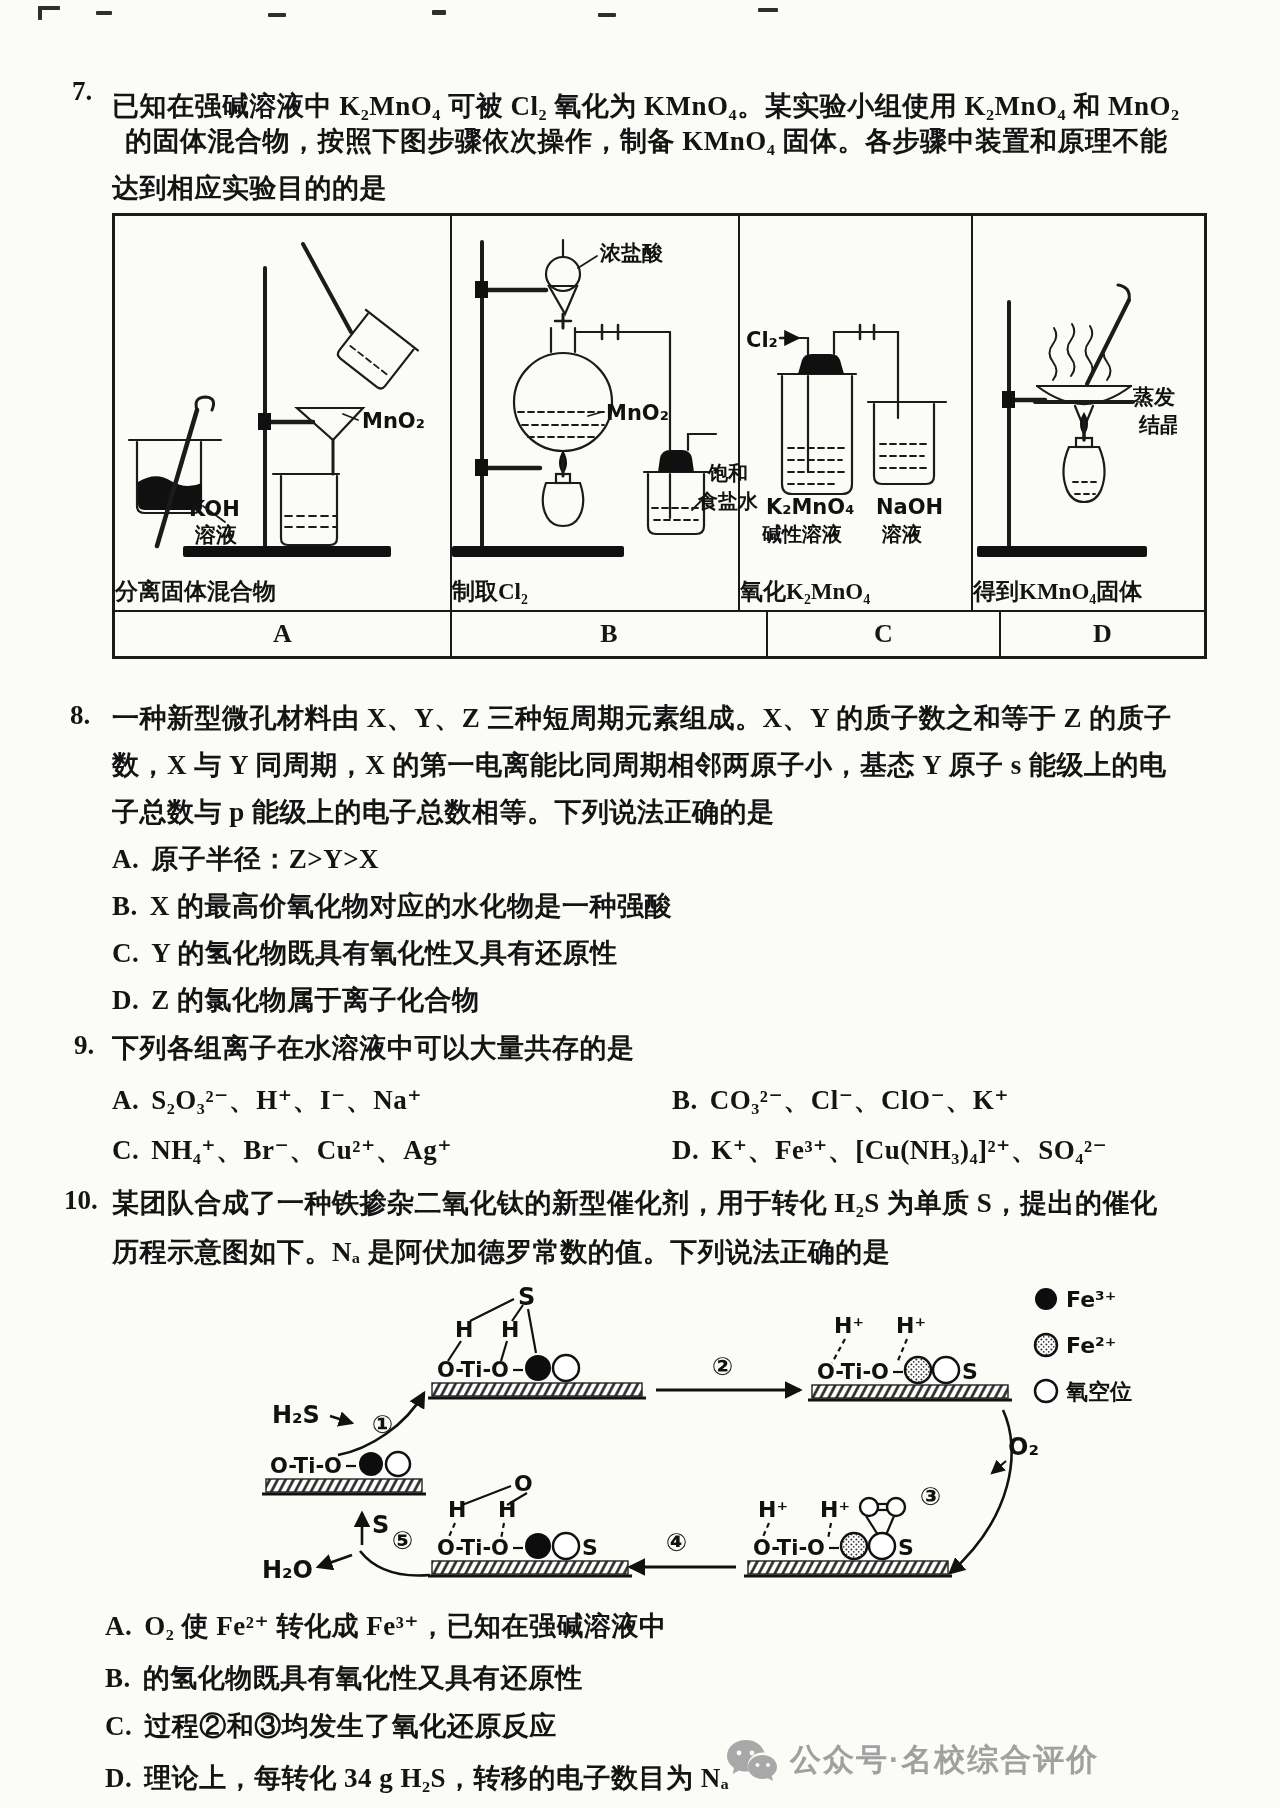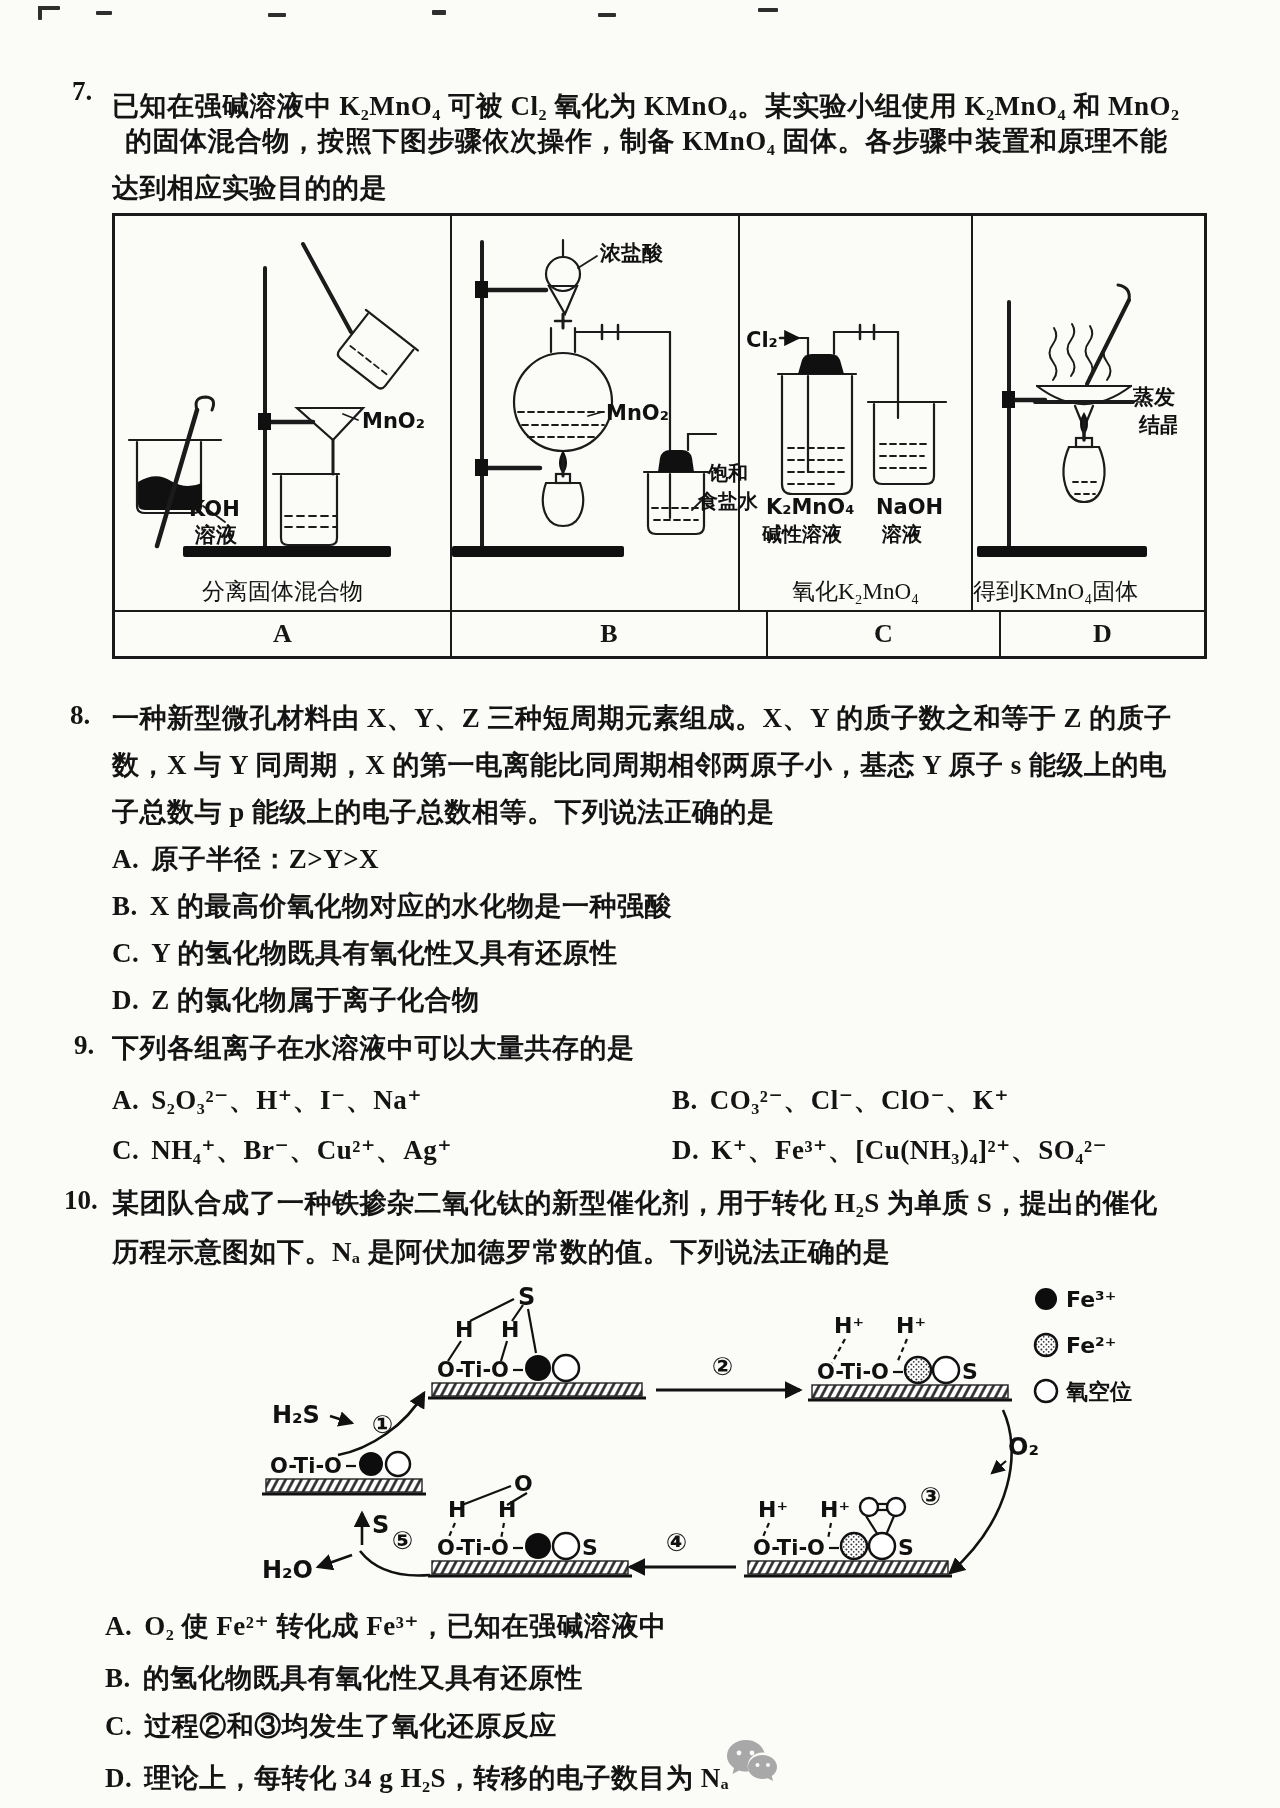--- a/index.html
+++ b/index.html
@@ -13,21 +13,21 @@
   }
   .line{position:absolute;white-space:nowrap;font-size:27px;font-weight:600;color:#141414;letter-spacing:0.5px;}
   .qnum{position:absolute;white-space:nowrap;font-size:27px;font-weight:700;color:#141414;}
   .olabel{margin-right:12px;}
   .artifact{position:absolute;background:#2e2e2e;border-radius:1px;}
   
   .figbox{position:absolute;left:112px;top:213px;width:1095px;height:446px;border:3px solid #1a1a1a;box-sizing:border-box;}
   .panelrow{position:absolute;left:0;top:0;right:0;height:396px;display:flex;}
   .panel{position:relative;height:100%;box-sizing:border-box;}
   .panel.bsep{border-right:2.5px solid #1a1a1a;}
-  .caption{position:absolute;left:0;right:0;bottom:5px;text-align:center;font-size:23px;font-weight:400;color:#141414;white-space:nowrap;}
+  .caption{position:absolute;left:0;right:0;bottom:5px;text-align:left;font-size:23px;font-weight:700;color:#141414;white-space:nowrap;}
   .letterrow{position:absolute;left:0;bottom:0;right:0;height:44px;border-top:2.5px solid #1a1a1a;display:flex;}
   .lettercell{display:flex;align-items:center;justify-content:center;font-size:26px;font-weight:600;box-sizing:border-box;}
   .lettercell.bsep{border-right:2.5px solid #1a1a1a;}
   svg text{fill:#111;font-family:"DejaVu Sans","Liberation Sans",sans-serif;font-weight:bold;}
   .t20{font-size:20px;} .t21{font-size:21px;} .t22{font-size:22px;} .t24{font-size:24px;} .t25{font-size:25px;}
   .wm{position:absolute;left:726px;top:1738px;display:flex;align-items:center;color:#a0a0a0;}
   .wmtext{font-size:31px;font-weight:600;letter-spacing:2px;margin-left:12px;font-family:"Liberation Sans","DejaVu Sans",sans-serif;color:#a0a0a0;}
 </style>
 </head>
 <body>
@@ -142,20 +142,21 @@
           <path d="M218,258 v44"></path>
           <path d="M236,234 v-16 h28"></path>
           <path d="M200,292 h48 M202,304 h44" stroke-dasharray="6,4" stroke-width="1.8"></path>
           <line x1="252" y1="282" x2="240" y2="294" stroke-width="1.8"></line>
         </g>
         <text x="148" y="44" class="t21">浓盐酸</text>
         <text x="154" y="204" class="t21">MnO₂</text>
         <text x="256" y="264" class="t20">饱和</text>
         <text x="246" y="292" class="t20">食盐水</text>
       </svg>
+      <div class="caption">制取Cl₂</div>
     </div>
 
     <div class="panel bsep" style="width:233px">
       <svg width="230" height="352" viewBox="0 0 230 352">
         <g stroke="#1b1b1b" stroke-width="2.2" fill="none" stroke-linecap="round">
           <line x1="40" y1="122" x2="58" y2="122" marker-end="url(#ah)" stroke-width="2.5"></line>
           <path d="M60,122 h8 v20"></path>
 
           <path d="M38,158 h78"></path>
           <path d="M42,160 v108 q0,10 10,10 h50 q10,0 10,-10 v-108"></path>
@@ -373,13 +374,14 @@
   <svg width="52" height="44" viewBox="0 0 52 44">
     <g fill="#a8a8a8">
       <path d="M20,2 C9,2 1,9 1,18 c0,5 3,9 7,12 l-1.5,6 6.5-3.5 c2,0.6 4.5,1 7,1 1,0 2,-0.05 3,-0.2 -0.8,-1.6 -1.3,-3.4 -1.3,-5.3 0,-7.5 6.8,-13.4 15,-13.4 0.6,0 1.2,0.03 1.8,0.1 C36.5,7.6 29,2 20,2 z"></path>
       <path d="M36.5,17 c-8,0 -14.5,5.4 -14.5,12 0,6.6 6.5,12 14.5,12 1.8,0 3.6,-0.3 5.2,-0.8 l5.3,2.8 -1.2,-4.9 c3.2,-2.2 5.2,-5.5 5.2,-9.1 C51,22.4 44.5,17 36.5,17 z"></path>
     </g>
     <circle cx="13" cy="15" r="2.4" fill="#fbfbf8"></circle>
     <circle cx="26" cy="15" r="2.4" fill="#fbfbf8"></circle>
     <circle cx="31.5" cy="27" r="2" fill="#fbfbf8"></circle>
     <circle cx="42" cy="27" r="2" fill="#fbfbf8"></circle>
   </svg>
+  <span class="wmtext">公众号·名校综合评价</span>
 </div>
 
 </body></html>

